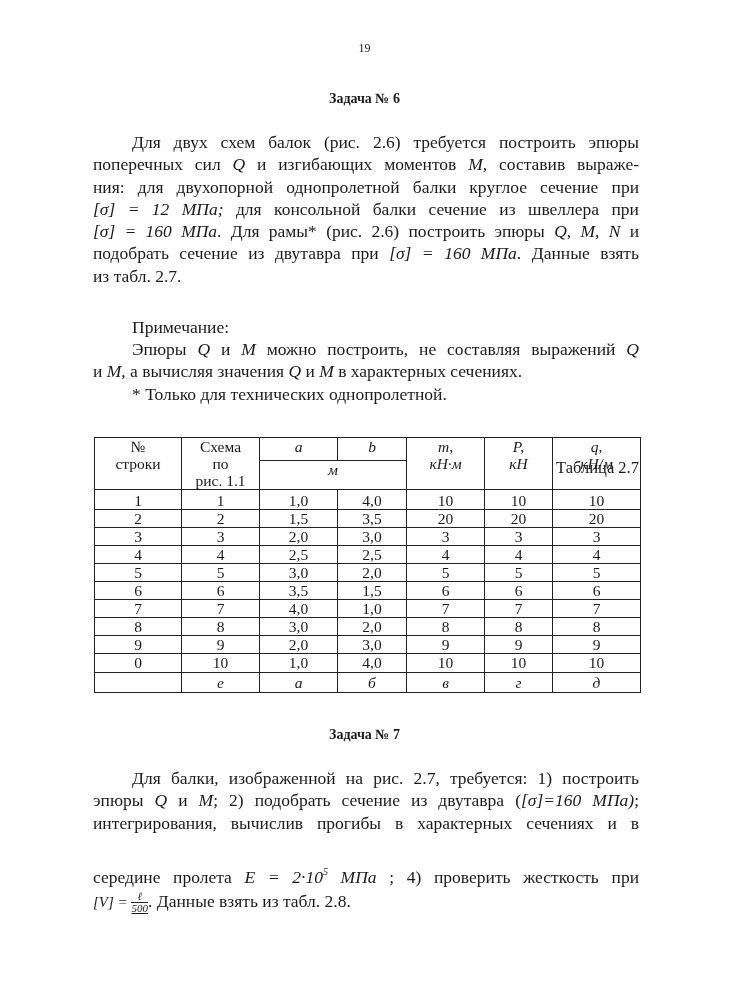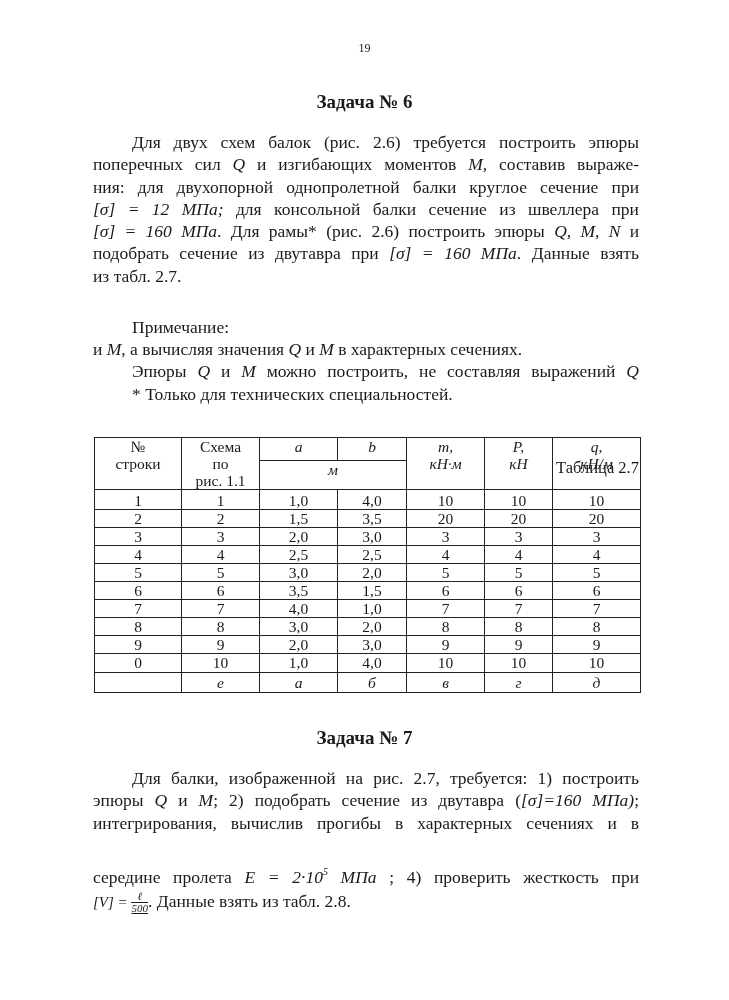--- a/index.html
+++ b/index.html
@@ -1,19 +1,19 @@
 <!DOCTYPE html>
 <html><head>
 <meta charset="utf-8">
 <style>
   html, body { margin: 0; padding: 0; background: #ffffff; }
   body { width: 729px; height: 1000px; position: relative; overflow: hidden;
          font-family: "Liberation Serif", "DejaVu Serif", serif; color: #1a1a1a; }
   .page-number { position: absolute; top: 41px; left: 0; width: 729px; text-align: center; font-size: 12px; }
-  .heading { position: absolute; left: 0; width: 729px; text-align: center; font-size: 19px; font-weight: bold; }
+  .heading { position: absolute; left: 0; width: 729px; text-align: center; font-size: 14px; font-weight: bold; }
   .para { position: absolute; left: 93px; width: 546px; font-size: 17.5px; line-height: 22.3px; text-align: justify; }
   .line { display: block; white-space: nowrap; text-align-last: justify; text-align: justify; }
   .line.last { text-align-last: left; }
   .indent { padding-left: 39px; }
   i { font-style: italic; }
   .caption { position: absolute; top: 418px; right: 90px; font-size: 16.5px; margin-top: 40px; }
   table.data-table { position: absolute; top: 437px; left: 94px; width: 546px; border-collapse: collapse;
                      font-size: 15.5px; table-layout: fixed; }
   table.data-table td, table.data-table th { border: 1.3px solid #222; padding: 0; text-align: center; font-weight: normal; line-height: 17px; }
   .hdr td { vertical-align: top; }
@@ -36,24 +36,24 @@
     <span class="line indent">Для двух схем балок (рис. 2.6) требуется построить эпюры</span>
     <span class="line">поперечных сил <i>Q</i> и изгибающих моментов <i>M,</i> составив выраже-</span>
     <span class="line">ния: для двухопорной однопролетной балки круглое сечение при</span>
     <span class="line"><i>[σ] = 12 МПа;</i> для консольной балки сечение из швеллера при</span>
     <span class="line"><i>[σ] = 160 МПа</i>. Для рамы* (рис. 2.6) построить эпюры <i>Q, M, N</i> и</span>
     <span class="line">подобрать сечение из двутавра при <i>[σ] = 160 МПа</i>. Данные взять</span>
     <span class="line last">из табл. 2.7.</span>
   </div>
 <div class="para" style="top:316px"><span class="indent">Примечание:</span></div>
 <div class="para" id="t6note" style="top:338px">
+    <span class="line indent">Эпюры <i>Q</i> и <i>M</i> можно построить, не составляя выражений <i>Q</i></span>
     <span class="line last">и <i>M</i>, а вычисляя значения <i>Q</i> и <i>M</i> в характерных сечениях.</span>
-    <span class="line indent">Эпюры <i>Q</i> и <i>M</i> можно построить, не составляя выражений <i>Q</i></span>
   </div>
-<div class="para" style="top:383px"><span class="indent">* Только для технических специальностей.</span></div>
+<div class="para" style="top:383px"><span class="indent">* Только для технических однопролетной.</span></div>
 
 <div class="caption">Таблица 2.7</div>
 <table class="data-table">
   <colgroup>
     <col style="width:87px">
       <col style="width:78px">
       <col style="width:78px">
       <col style="width:69px">
     <col style="width:78px">
       <col style="width:68px">

